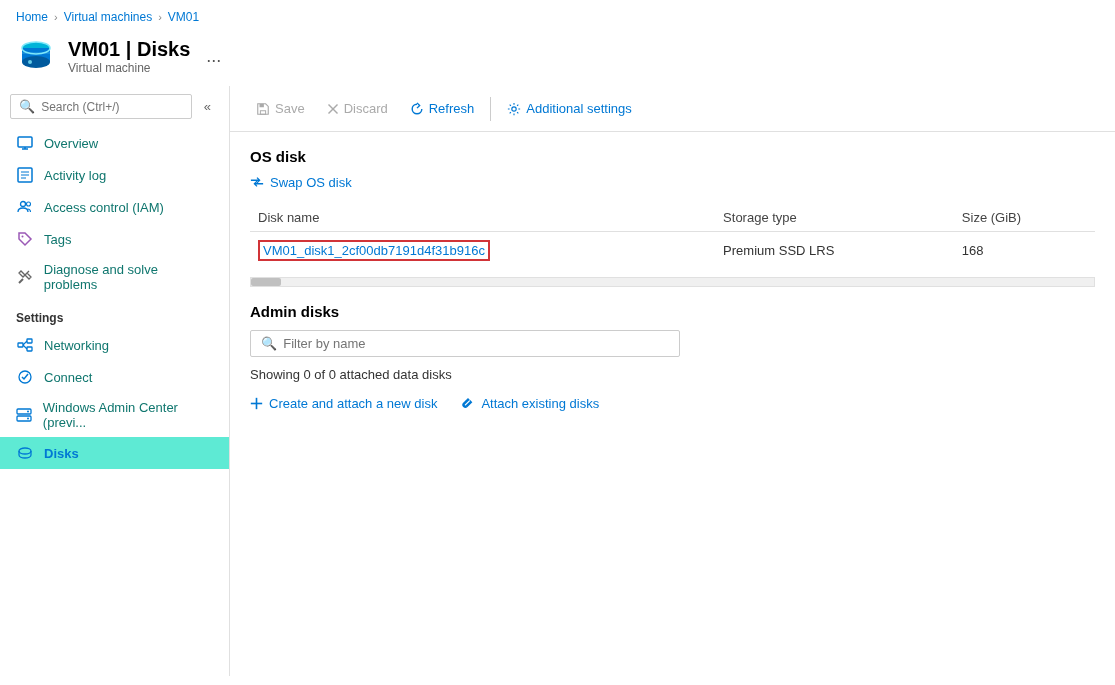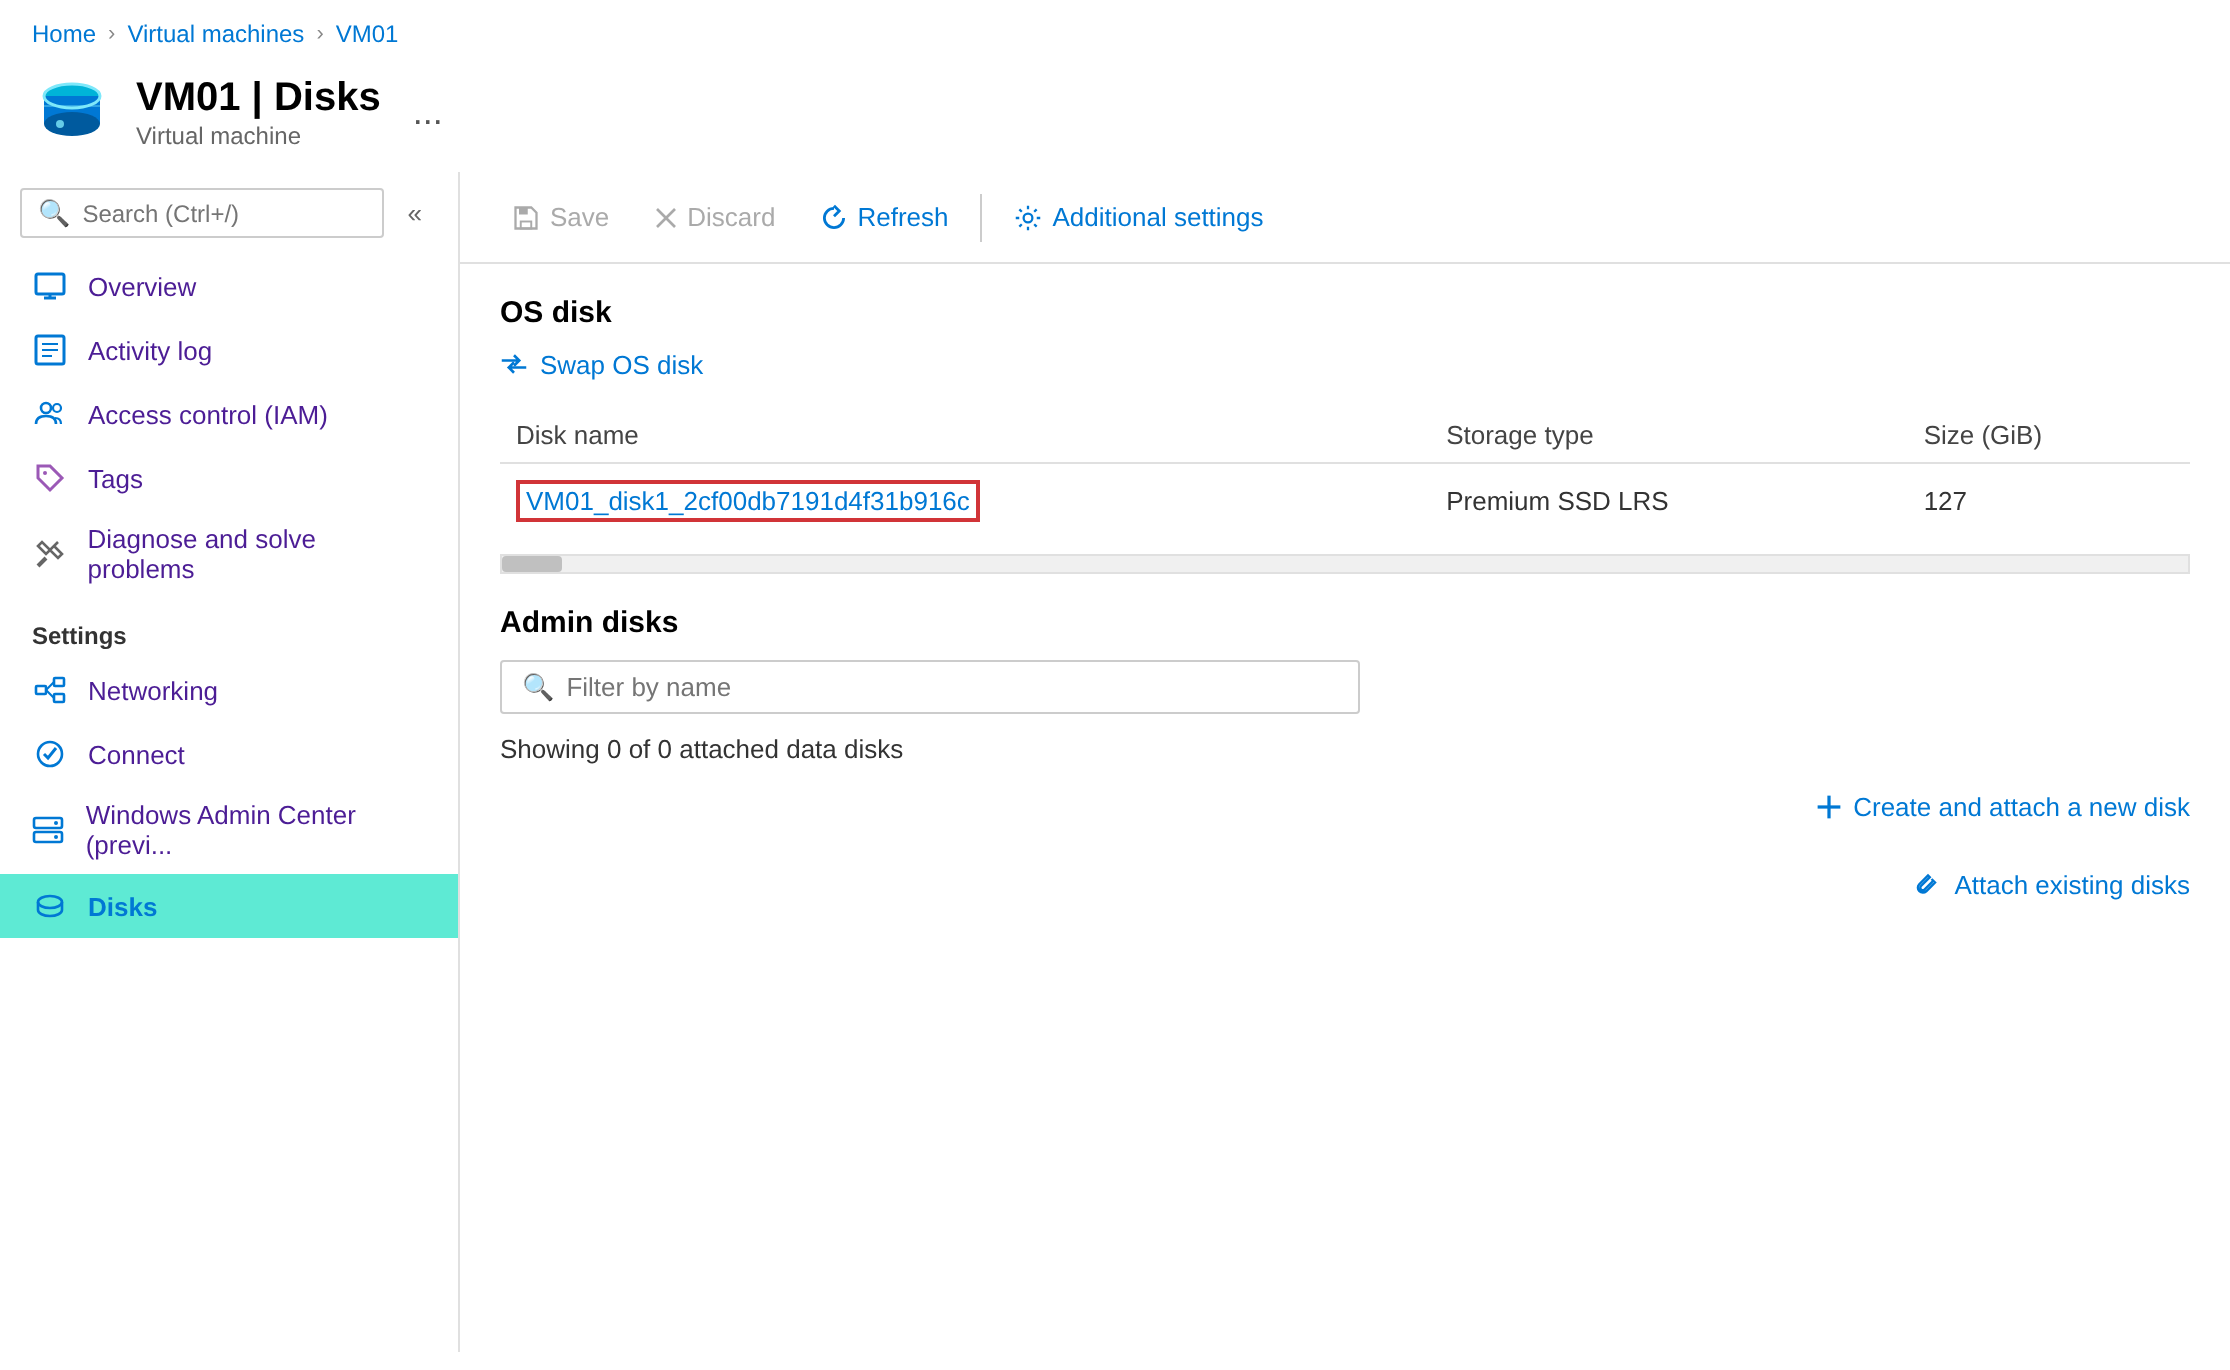--- a/index.html
+++ b/index.html
@@ -73,21 +73,21 @@
     }
     .search-row .search-box { flex: 1; margin: 0; }
     .search-row .collapse-btn {
       position: static; margin-left: 4px;
       font-size: 13px; color: #666;
     }
 
     .nav-item {
       display: flex; align-items: center; gap: 10px;
       padding: 7px 16px;
-      cursor: pointer; color: #4c1d95;
+      cursor: pointer; color: #0f766e;
       font-size: 13px;
     }
     .nav-item.active { background: #5eead4; color: #0078d4; font-weight: 600; }
     .nav-icon { width: 18px; height: 18px; display: flex; align-items: center; justify-content: center; }
 
     .section-label {
       font-size: 12px; font-weight: 700; color: #333;
       padding: 12px 16px 4px 16px;
     }
 
@@ -184,21 +184,21 @@
       border: none; outline: none; font-size: 13px;
       color: #555; width: 100%; background: transparent;
     }
 
     .info-text {
       font-size: 13px; color: #333;
       margin-bottom: 14px;
     }
 
     .bottom-actions {
-      display: flex; align-items: flex-end; gap: 24px; flex-direction: column;
+      display: flex; align-items: flex-start; gap: 24px;
     }
     .action-btn {
       display: flex; align-items: center; gap: 6px;
       color: #0078d4; cursor: pointer; font-size: 13px;
       background: none; border: none;
     }
 
     
     .vm-disk-svg { width: 40px; height: 40px; }
   </style>
@@ -398,21 +398,21 @@
             <th>Storage type</th>
             <th>Size (GiB)</th>
           </tr>
         </thead>
         <tbody>
           <tr>
             <td>
               <a href="#" class="disk-link">VM01_disk1_2cf00db7191d4f31b916c</a>
             </td>
             <td>Premium SSD LRS</td>
-            <td>127</td>
+            <td>168</td>
           </tr>
         </tbody>
       </table>
 
       <div class="h-scroll-bar">
         <div class="h-scroll-thumb"></div>
       </div>
 
       <div class="section-title">Admin disks</div>
 

